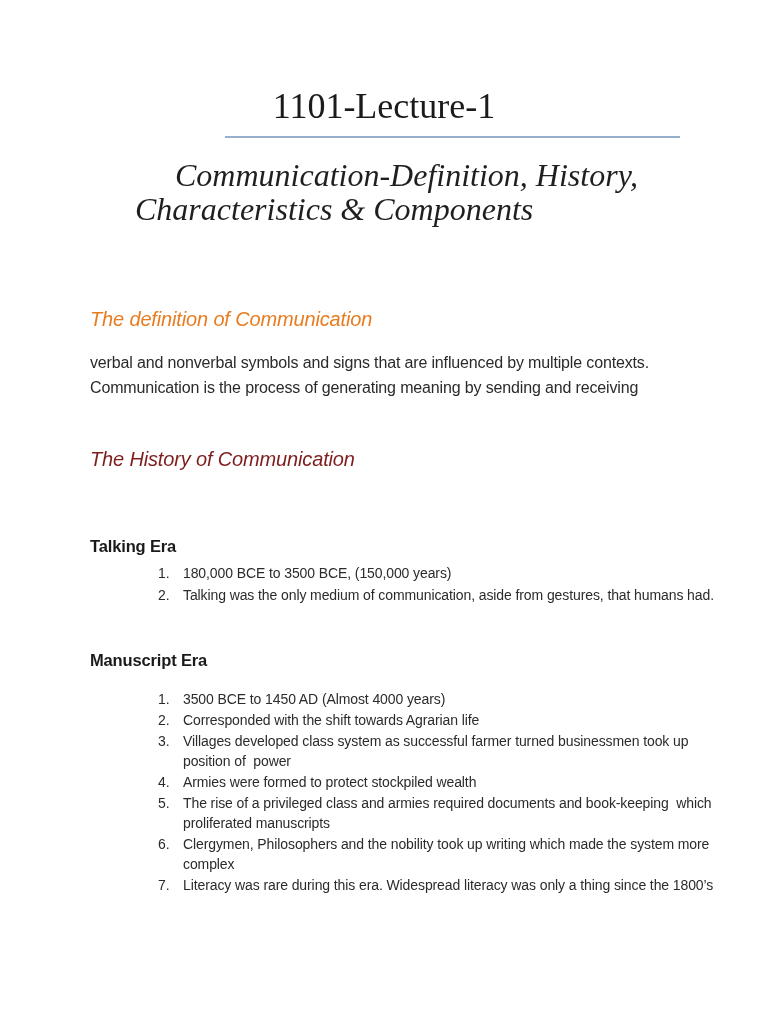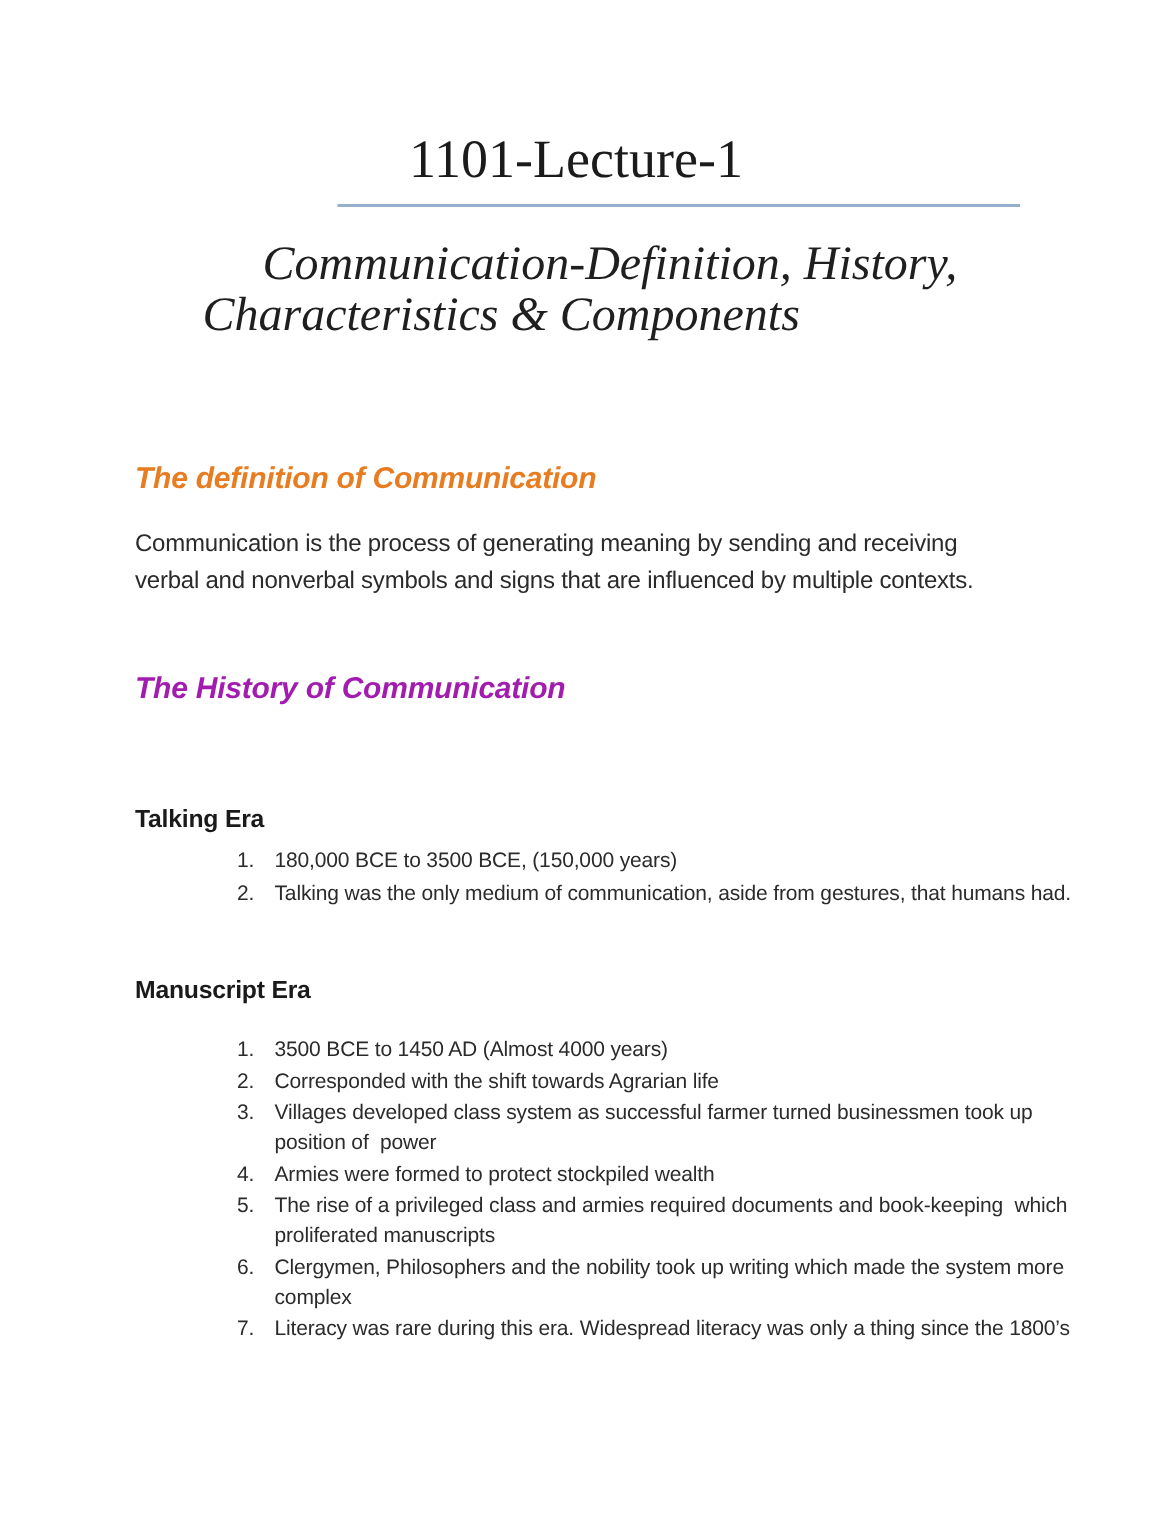--- a/index.html
+++ b/index.html
@@ -41,21 +41,21 @@
     font-style: italic;
     font-size: 32px;
     line-height: 34px;
     color: #1f1f1f;
   }
   .subtitle-line1 { top: 158px; left: 175px; }
   .subtitle-line2 { top: 192px; left: 135px; }
 
   .accent-heading {
     left: 90px;
-    font-weight: bold;
+    font-weight: normal;
     font-style: italic;
     font-size: 20px;
     line-height: 26px;
     letter-spacing: -0.15px;
     color: #e87c20;
   }
   .def-heading { top: 306px; }
   .hist-heading { top: 446px; }
 
   .body-par {
@@ -106,25 +106,25 @@
 
   <div class="abs doc-title line">1101-Lecture-1</div>
   <div class="abs title-underline" style="background: rgb(150, 175, 205);"></div>
 
   <div class="abs subtitle-line subtitle-line1 line">Communication-Definition, History,</div>
   <div class="abs subtitle-line subtitle-line2 line">Characteristics &amp; Components</div>
 
   <div class="abs accent-heading def-heading line" style="color: rgb(232, 124, 32);">The definition of Communication</div>
 
   <div class="abs body-par">
+    <div class="line">verbal and nonverbal symbols and signs that are influenced by multiple contexts.</div>
     <div class="line">Communication is the process of generating meaning by sending and receiving</div>
-    <div class="line">verbal and nonverbal symbols and signs that are influenced by multiple contexts.</div>
   </div>
 
-  <div class="abs accent-heading hist-heading line" style="color: #a21caf;">The History of Communication</div>
+  <div class="abs accent-heading hist-heading line" style="color: #7f1d1d;">The History of Communication</div>
 
   <div class="abs era-heading talking-heading line">Talking Era</div>
 
   <div class="abs num-list talking-list">
     <div class="li-row">
       <div class="li-num line">1.</div>
       <div class="li-text">
         <div class="line">180,000 BCE to 3500 BCE, (150,000 years)</div>
       </div>
     </div>

